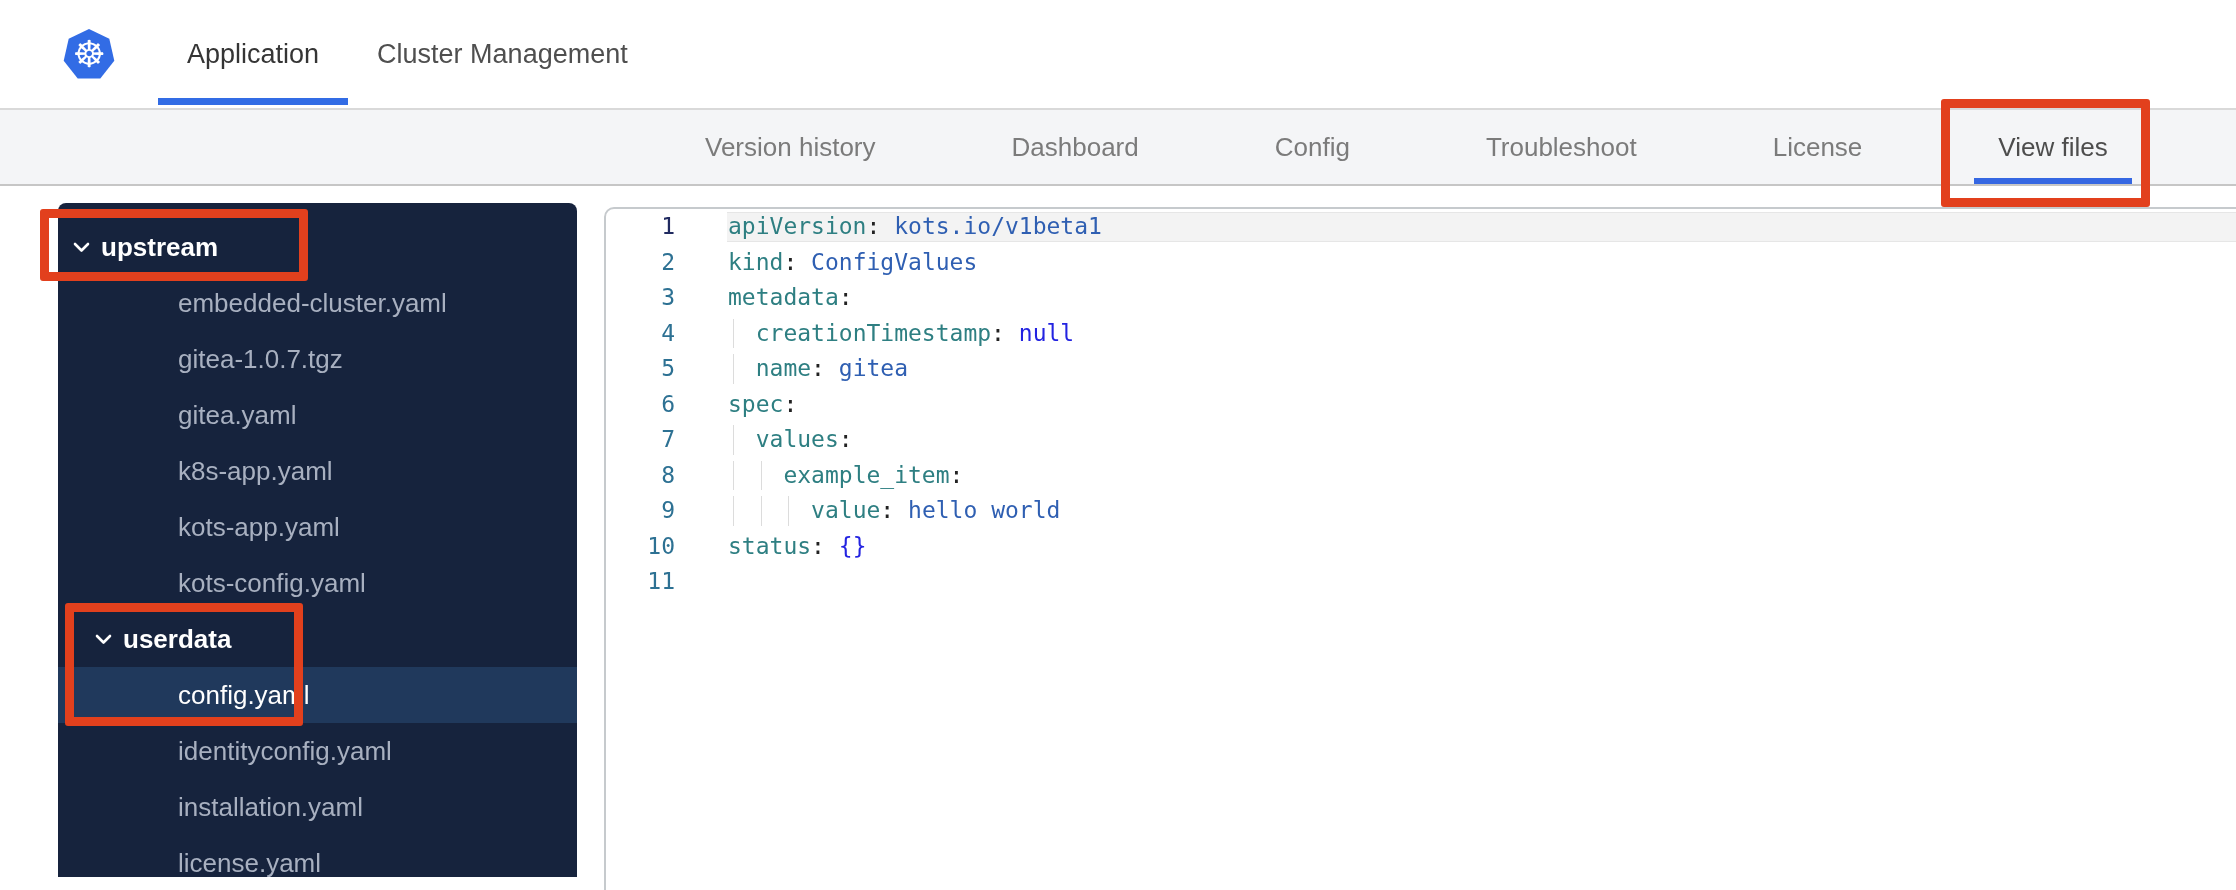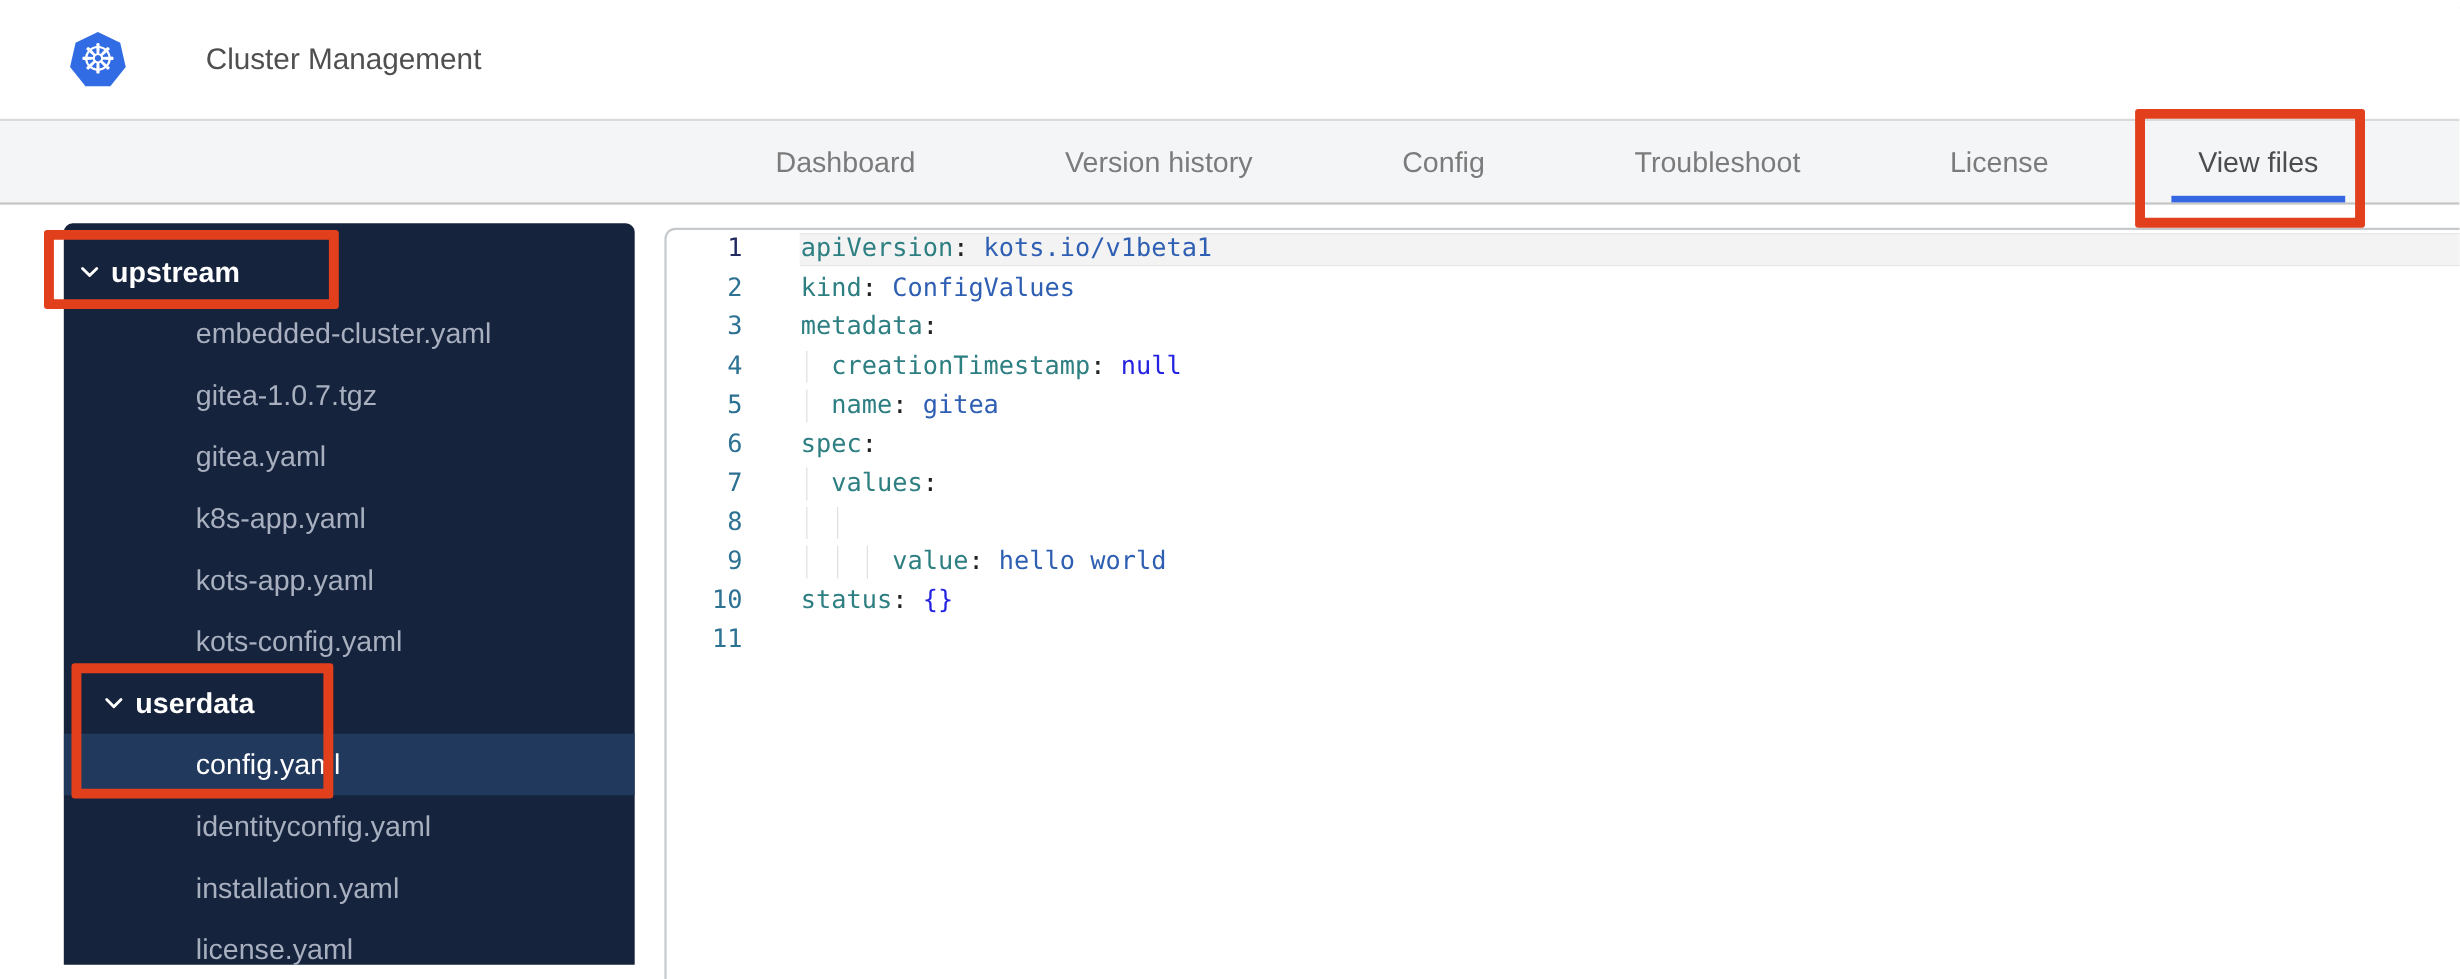--- a/index.html
+++ b/index.html
@@ -74,28 +74,29 @@
   <div class="top-hairline"></div>
 
   <div class="header">
     <div class="logo">
       <svg width="54" height="58" viewBox="0 0 54 58">
         <polygon points="27,2 47.3,11.8 52.3,33.8 38.3,51.4 15.7,51.4 1.7,33.8 6.7,11.8" fill="#326ce5"></polygon>
         <text x="27" y="39.5" font-size="37" text-anchor="middle" fill="#ffffff" font-family="DejaVu Sans, sans-serif">☸</text>
       </svg>
     </div>
     <div class="hdr-tabs">
+        <div class="hdr-tab active">Application</div>
         <div class="hdr-tab">Cluster Management</div>
       </div>
   </div>
 
   <div class="subnav">
     <div class="subnav-tabs">
+        <div class="subnav-tab">Version history</div>
         <div class="subnav-tab">Dashboard</div>
-        <div class="subnav-tab">Version history</div>
         <div class="subnav-tab">Config</div>
         <div class="subnav-tab">Troubleshoot</div>
         <div class="subnav-tab">License</div>
         <div class="subnav-tab active">View files</div>
       </div>
   </div>
 
   <div class="sidebar">
       <div class="tree-row folder d-folder0">
         <span class="chev">
@@ -176,20 +177,21 @@
         </div>
         <div class="code-line">
           <span class="ln">7</span>
           <i class="guide" style="left: 127px;"></i>
           <span class="code"><span class="tok-plain">  </span><span class="tok-key">values</span><span class="tok-punct">:</span></span>
         </div>
         <div class="code-line">
           <span class="ln">8</span>
           <i class="guide" style="left: 127px;"></i>
           <i class="guide" style="left: 154.67px;"></i>
+          <span class="code"><span class="tok-plain">    </span><span class="tok-key">example_item</span><span class="tok-punct">:</span></span>
         </div>
         <div class="code-line">
           <span class="ln">9</span>
           <i class="guide" style="left: 127px;"></i>
           <i class="guide" style="left: 154.67px;"></i>
           <i class="guide" style="left: 182.34px;"></i>
           <span class="code"><span class="tok-plain">      </span><span class="tok-key">value</span><span class="tok-punct">:</span><span class="tok-plain"> </span><span class="tok-value">hello world</span></span>
         </div>
         <div class="code-line">
           <span class="ln">10</span>

